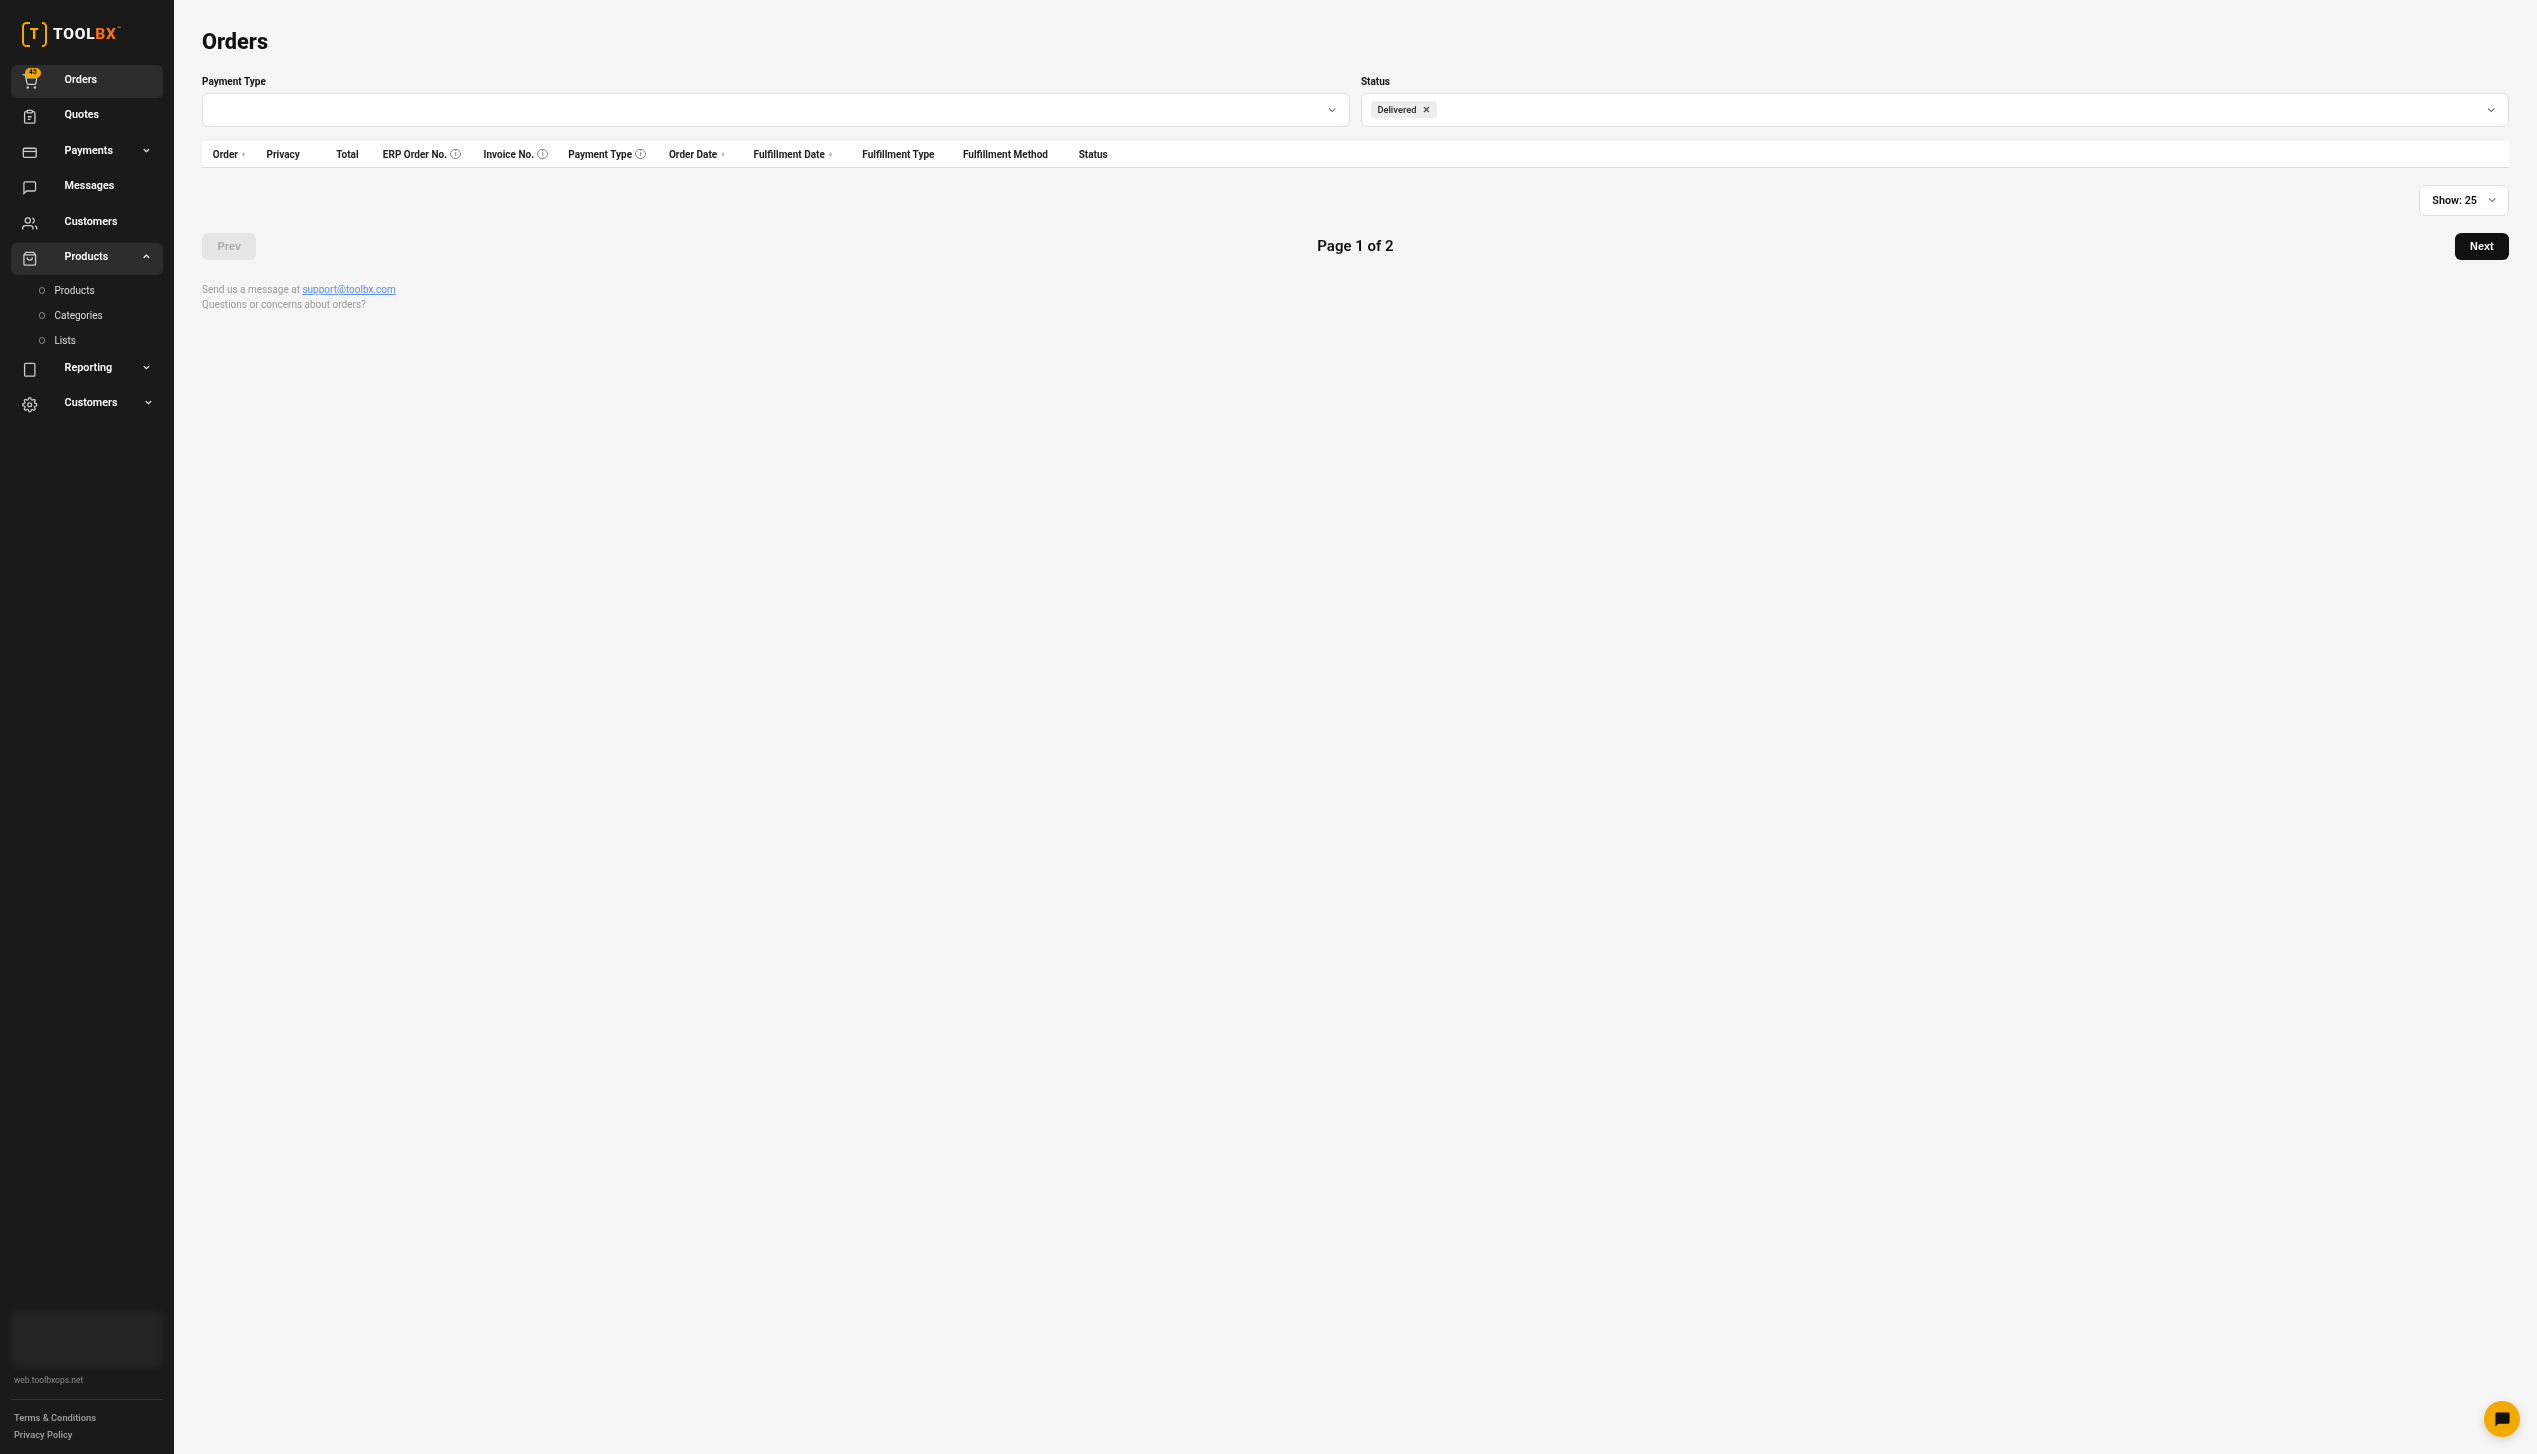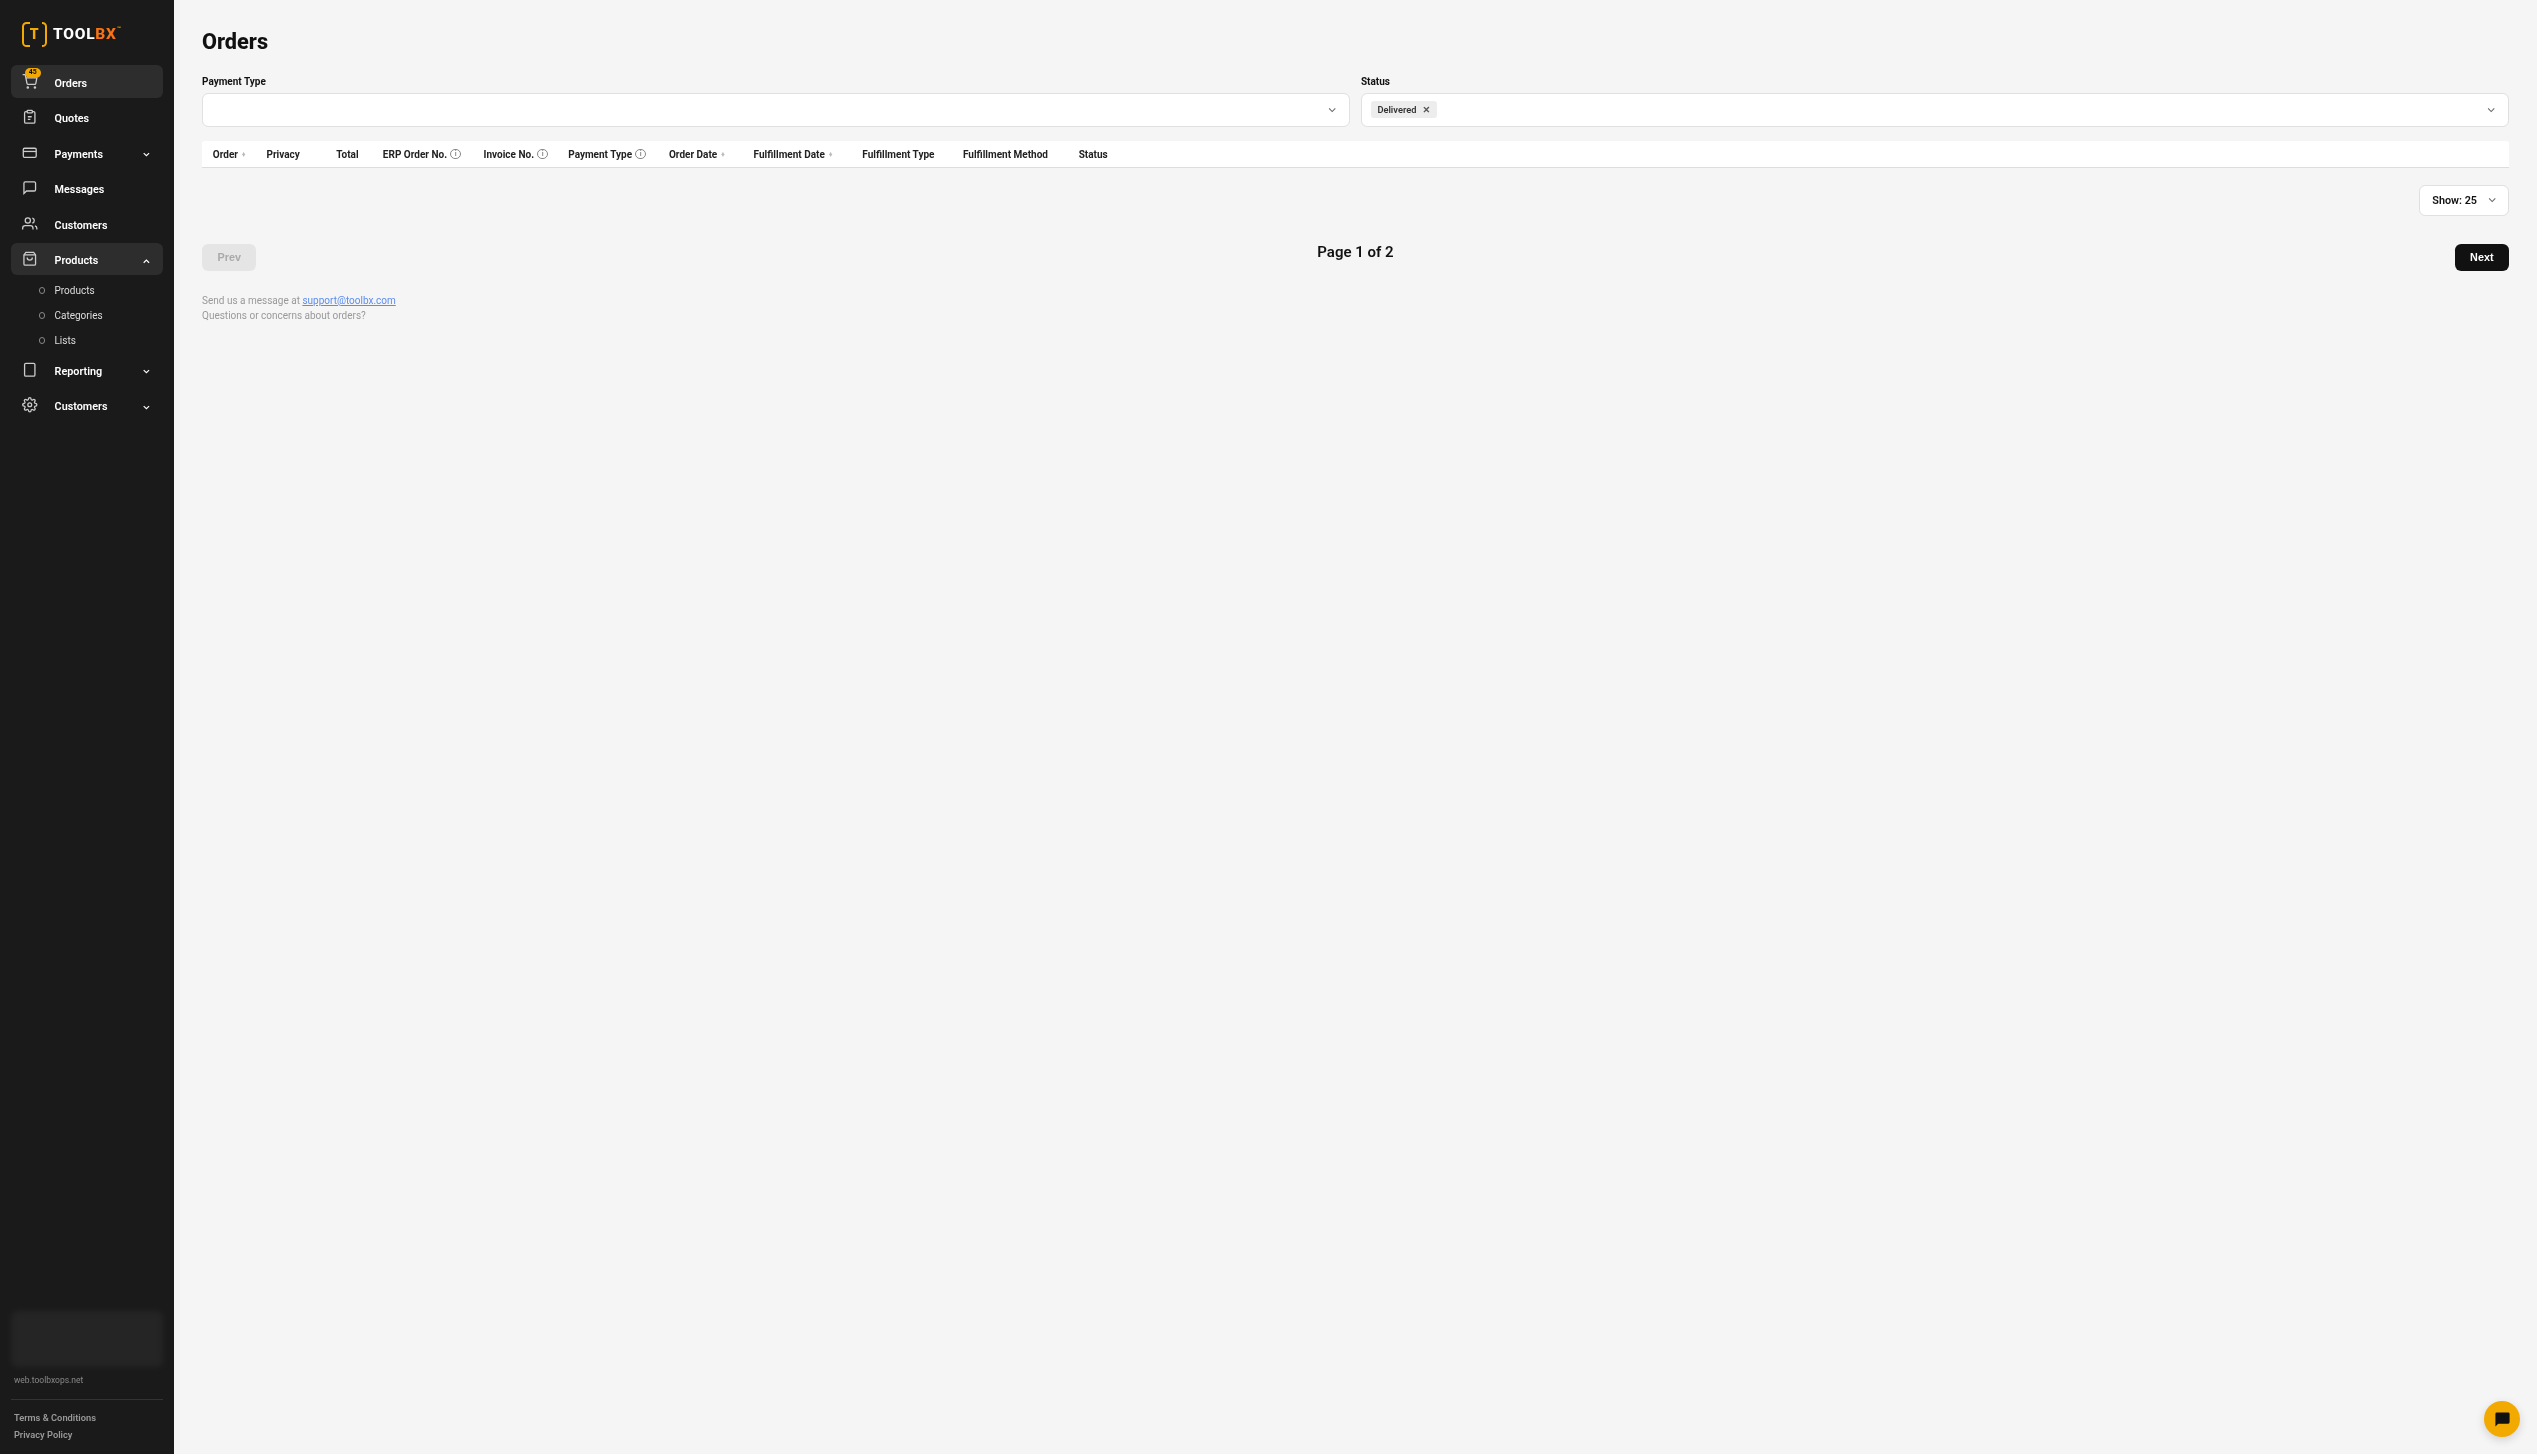--- a/index.html
+++ b/index.html
@@ -59,22 +59,22 @@
 .logo-text .bx { color: #f97316; margin-top: 16px; }
 .logo-tm { font-size: 6.2px; vertical-align: top; color: #f2a900; }
 
 .nav {
   flex: 1;
   padding: 0 10.8px;
   overflow-y: auto;
 }
 .nav-item {
   display: flex;
-  align-items: flex-end;
-  gap: 16px;
+  align-items: flex-start;
+  gap: 26px;
   padding: 7.7px 10.8px;
   border-radius: 6.2px;
   cursor: pointer;
   color: #fff;
   font-size: 10.8px;
   font-weight: 600;
   margin-bottom: 3.1px;
   position: relative;
 }
 .nav-item.active, .nav-item:hover { background: #2d2d2d; }
@@ -288,21 +288,20 @@
 }
 .pag-btn {
   background: #111;
   color: #fff;
   border: none;
   border-radius: 6.2px;
   padding: 7.7px 15.5px;
   font-size: 10.8px;
   font-weight: 700;
   cursor: pointer;
-  margin-top: 11px;
 }
 .pag-btn:disabled {
   background: #e5e5e5;
   color: #aaa;
   cursor: not-allowed;
 }
 .pag-info {
   font-size: 15px;
   font-weight: 600;
 }

